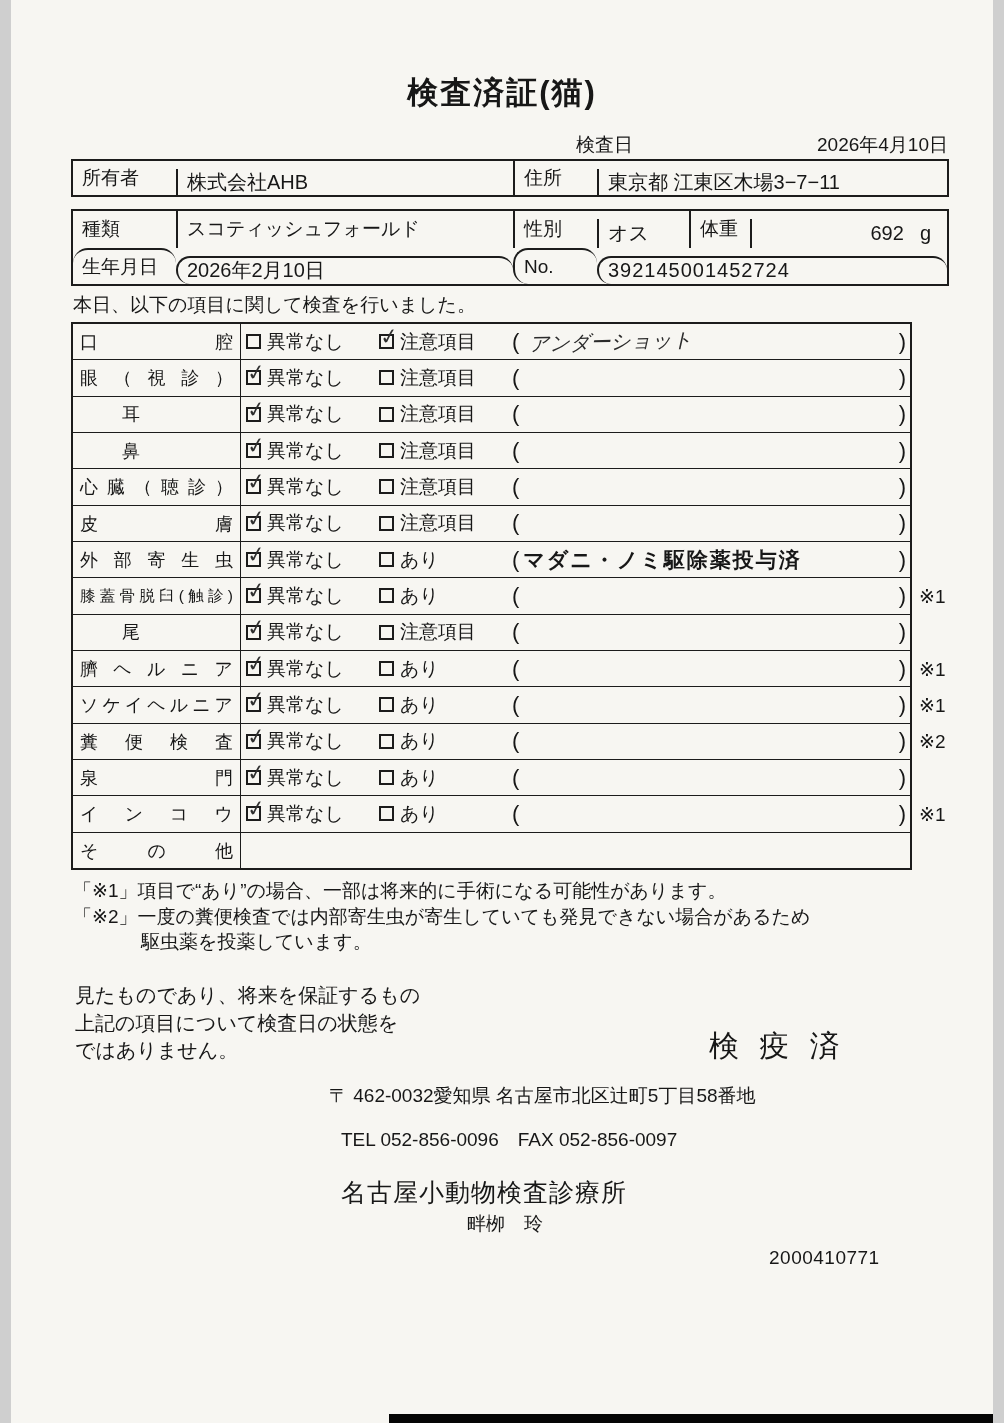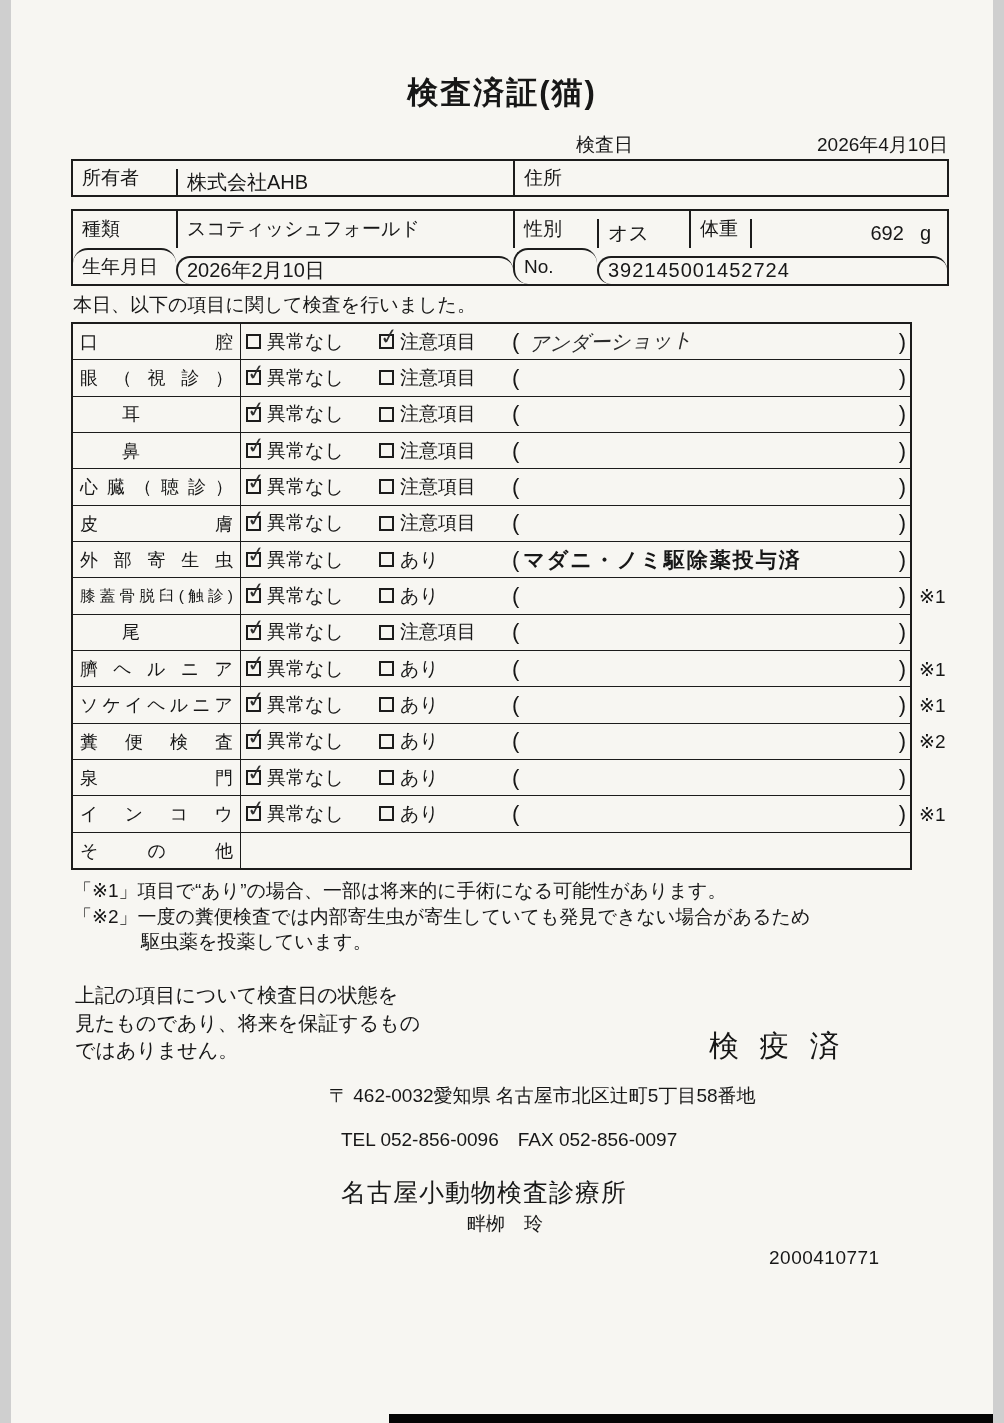--- a/index.html
+++ b/index.html
@@ -79,20 +79,21 @@
 
   <div class="date-line">
     <span>検査日</span>
     <span>2026年4月10日</span>
   </div>
 
   <div class="tbl owner-tbl">
     <div class="cell nb">所有者</div>
     <div class="cell val">株式会社AHB</div>
     <div class="cell">住所</div>
+    <div class="cell val">東京都 江東区木場3−7−11</div>
   </div>
 
   <div class="tbl pet-tbl">
     <div class="cell nb">種類</div>
     <div class="cell">スコティッシュフォールド</div>
     <div class="cell">性別</div>
     <div class="cell val">オス</div>
     <div class="cell">体重</div>
     <div class="cell val right">
       <span>692</span>
@@ -398,22 +399,22 @@
       </div>
     </div>
 
   <div class="notes">
     <div>「※1」項目で“あり”の場合、一部は将来的に手術になる可能性があります。</div>
     <div>「※2」一度の糞便検査では内部寄生虫が寄生していても発見できない場合があるため</div>
     <div class="note-indent">駆虫薬を投薬しています。</div>
   </div>
 
   <div class="disclaimer">
+    <div>見たものであり、将来を保証するもの</div>
     <div>上記の項目について検査日の状態を</div>
-    <div>見たものであり、将来を保証するもの</div>
     <div>ではありません。</div>
   </div>
 
   <div class="stamp">検 疫 済</div>
 
   <div class="addr-line">
     <span>〒 462-0032</span>
     <span>愛知県 名古屋市北区辻町5丁目58番地</span>
   </div>
 

